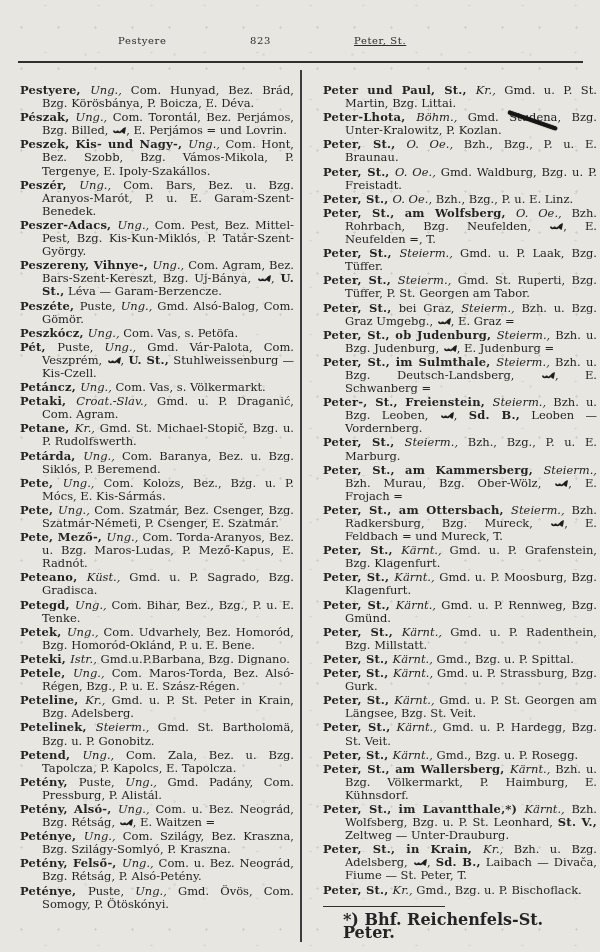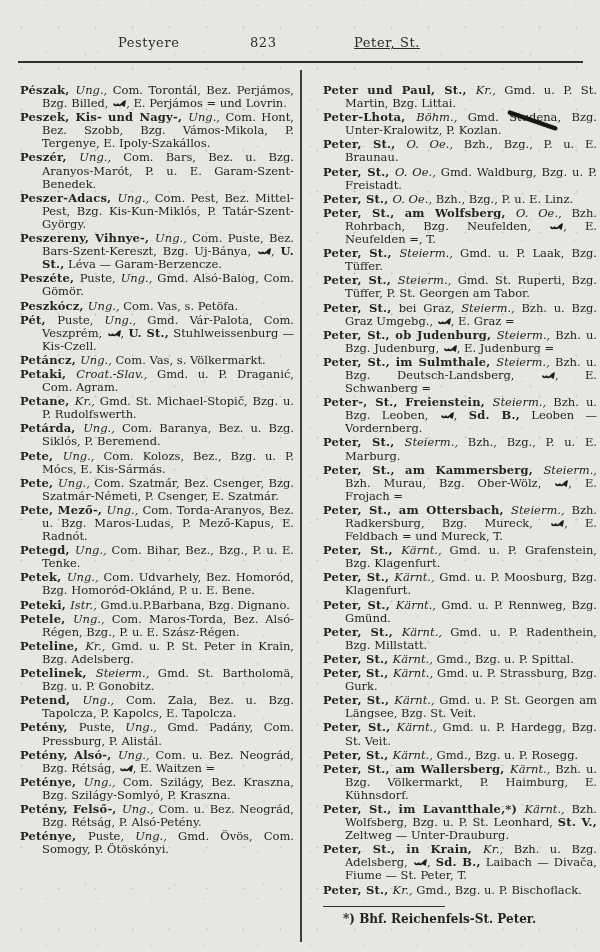--- a/index.html
+++ b/index.html
@@ -9,77 +9,79 @@
     background-color:#e8e6e1;
     background-image:
       radial-gradient(rgba(0,0,0,0.10) 1px, transparent 1.2px),
       radial-gradient(rgba(0,0,0,0.07) 1px, transparent 1.2px),
       radial-gradient(rgba(0,0,0,0.05) 1.4px, transparent 1.6px);
     background-size:37px 41px,53px 47px,89px 83px;
     background-position:3px 7px,19px 29px,41px 13px;
     color:#262626;
   }
   .page{position:absolute;inset:0;}
-  .runhead{position:absolute;top:35px;font-size:13px;letter-spacing:.6px;color:#2b2b2b;}
+  .runhead{position:absolute;top:35px;font-size:10px;letter-spacing:.6px;color:#2b2b2b;}
   .runhead.lft{left:118px;}
   .runhead.num{left:250px;}
   .runhead.rgt{left:354px;text-decoration:underline;}
   .header-rule{position:absolute;left:18px;top:61px;width:565px;height:2px;background:#2f2f2f;}
   .col-divider{position:absolute;left:300px;top:70px;height:872px;width:1.5px;background:#3d3d3d;}
   .column{position:absolute;top:84px;width:274px;font-size:11.5px;line-height:13.1px;
           text-align:justify;color:#242424;}
   .column.left{left:20px;}
   .column.right{left:311px;margin-left:12px;}
   .entry{margin:0 0 1px 0;padding-left:22px;text-indent:-22px;}
   .seg-b{font-weight:bold;letter-spacing:.2px;}
   .seg-i{font-style:italic;}
   .posthorn{display:inline-block;width:14px;height:9px;line-height:0;vertical-align:-1px;}
   .posthorn svg{display:block;}
   .fn-rule{width:122px;height:1.5px;background:#2f2f2f;margin:9px 0 6px 0;}
-  .footnote{margin:0 0 0 20px;font-weight:bold;font-size:12px;text-align:left;text-indent:0;}
+  .footnote{margin:0 0 0 20px;font-weight:bold;font-size:16px;text-align:left;text-indent:0;}
   .pen-stroke{position:absolute;left:508px;top:110px;width:52px;height:4px;background:#161616;
               border-radius:2px;transform:rotate(19deg);transform-origin:left center;
               box-shadow:0 0 1px #161616;}
 </style>
 </head>
 <body>
 
 <div class="page">
   <div class="runhead lft">Pestyere</div>
   <div class="runhead num">823</div>
   <div class="runhead rgt">Peter, St.</div>
   <div class="header-rule"></div>
   <div class="col-divider"></div>
 
   <div class="column left">
     <div>
+        <p class="entry"><span class="seg-b">Pestyere, </span><span class="seg-i">Ung.,</span><span class="seg-r"> Com. Hunyad, Bez. Brád, Bzg. Körösbánya, P. Boicza, E. Déva.</span></p>
         <p class="entry"><span class="seg-b">Pészak, </span><span class="seg-i">Ung.,</span><span class="seg-r"> Com. Torontál, Bez. Perjámos, Bzg. Billed, </span><span class="posthorn"><svg width="14" height="9" viewBox="0 0 30 18" aria-hidden="true">
               <path d="M4 9a4 4 0 1 0 8 0a4 4 0 1 0 8 0" fill="none" stroke="#1f1f1f" stroke-width="3.4"></path>
               <path d="M20 9c.5 4.5 3.5 6.5 7.5 7L30 2c-4 .5-8.5 3-10 7z" fill="#1f1f1f"></path>
             </svg></span><span class="seg-r">, E. Perjámos = und Lovrin.</span></p>
         <p class="entry"><span class="seg-b">Peszek, Kis- und Nagy-, </span><span class="seg-i">Ung.,</span><span class="seg-r"> Com. Hont, Bez. Szobb, Bzg. Vámos-Mikola, P. Tergenye, E. Ipoly-Szakállos.</span></p>
         <p class="entry"><span class="seg-b">Peszér, </span><span class="seg-i">Ung.,</span><span class="seg-r"> Com. Bars, Bez. u. Bzg. Aranyos-Marót, P. u. E. Garam-Szent-Benedek.</span></p>
         <p class="entry"><span class="seg-b">Peszer-Adacs, </span><span class="seg-i">Ung.,</span><span class="seg-r"> Com. Pest, Bez. Mittel-Pest, Bzg. Kis-Kun-Miklós, P. Tatár-Szent-György.</span></p>
-        <p class="entry"><span class="seg-b">Peszereny, Vihnye-, </span><span class="seg-i">Ung.,</span><span class="seg-r"> Com. Puste, Bez. Bars-Szent-Kereszt, Bzg. Uj-Bánya, </span><span class="posthorn"><svg width="14" height="9" viewBox="0 0 30 18" aria-hidden="true">
+        <p class="entry"><span class="seg-b">Peszereny, Vihnye-, </span><span class="seg-i">Ung.,</span><span class="seg-r"> Com. Agram, Bez. Bars-Szent-Kereszt, Bzg. Uj-Bánya, </span><span class="posthorn"><svg width="14" height="9" viewBox="0 0 30 18" aria-hidden="true">
               <path d="M4 9a4 4 0 1 0 8 0a4 4 0 1 0 8 0" fill="none" stroke="#1f1f1f" stroke-width="3.4"></path>
               <path d="M20 9c.5 4.5 3.5 6.5 7.5 7L30 2c-4 .5-8.5 3-10 7z" fill="#1f1f1f"></path>
             </svg></span><span class="seg-r">, </span><span class="seg-b">U. St.,</span><span class="seg-r"> Léva — Garam-Berzencze.</span></p>
         <p class="entry"><span class="seg-b">Peszéte, </span><span class="seg-r">Puste, </span><span class="seg-i">Ung.,</span><span class="seg-r"> Gmd. Alsó-Balog, Com. Gömör.</span></p>
         <p class="entry"><span class="seg-b">Peszkócz, </span><span class="seg-i">Ung.,</span><span class="seg-r"> Com. Vas, s. Petöfa.</span></p>
         <p class="entry"><span class="seg-b">Pét, </span><span class="seg-r">Puste, </span><span class="seg-i">Ung.,</span><span class="seg-r"> Gmd. Vár-Palota, Com. Veszprém, </span><span class="posthorn"><svg width="14" height="9" viewBox="0 0 30 18" aria-hidden="true">
               <path d="M4 9a4 4 0 1 0 8 0a4 4 0 1 0 8 0" fill="none" stroke="#1f1f1f" stroke-width="3.4"></path>
               <path d="M20 9c.5 4.5 3.5 6.5 7.5 7L30 2c-4 .5-8.5 3-10 7z" fill="#1f1f1f"></path>
             </svg></span><span class="seg-r">, </span><span class="seg-b">U. St.,</span><span class="seg-r"> Stuhlweissenburg — Kis-Czell.</span></p>
         <p class="entry"><span class="seg-b">Petáncz, </span><span class="seg-i">Ung.,</span><span class="seg-r"> Com. Vas, s. Völkermarkt.</span></p>
         <p class="entry"><span class="seg-b">Petaki, </span><span class="seg-i">Croat.-Slav.,</span><span class="seg-r"> Gmd. u. P. Draganić, Com. Agram.</span></p>
         <p class="entry"><span class="seg-b">Petane, </span><span class="seg-i">Kr.,</span><span class="seg-r"> Gmd. St. Michael-Stopič, Bzg. u. P. Rudolfswerth.</span></p>
         <p class="entry"><span class="seg-b">Petárda, </span><span class="seg-i">Ung.,</span><span class="seg-r"> Com. Baranya, Bez. u. Bzg. Siklós, P. Beremend.</span></p>
         <p class="entry"><span class="seg-b">Pete, </span><span class="seg-i">Ung.,</span><span class="seg-r"> Com. Kolozs, Bez., Bzg. u. P. Mócs, E. Kis-Sármás.</span></p>
         <p class="entry"><span class="seg-b">Pete, </span><span class="seg-i">Ung.,</span><span class="seg-r"> Com. Szatmár, Bez. Csenger, Bzg. Szatmár-Németi, P. Csenger, E. Szatmár.</span></p>
         <p class="entry"><span class="seg-b">Pete, Mező-, </span><span class="seg-i">Ung.,</span><span class="seg-r"> Com. Torda-Aranyos, Bez. u. Bzg. Maros-Ludas, P. Mező-Kapus, E. Radnót.</span></p>
+        <p class="entry"><span class="seg-b">Peteano, </span><span class="seg-i">Küst.,</span><span class="seg-r"> Gmd. u. P. Sagrado, Bzg. Gradisca.</span></p>
         <p class="entry"><span class="seg-b">Petegd, </span><span class="seg-i">Ung.,</span><span class="seg-r"> Com. Bihar, Bez., Bzg., P. u. E. Tenke.</span></p>
         <p class="entry"><span class="seg-b">Petek, </span><span class="seg-i">Ung.,</span><span class="seg-r"> Com. Udvarhely, Bez. Homoród, Bzg. Homoród-Oklánd, P. u. E. Bene.</span></p>
         <p class="entry"><span class="seg-b">Peteki, </span><span class="seg-i">Istr.,</span><span class="seg-r"> Gmd.u.P.Barbana, Bzg. Dignano.</span></p>
         <p class="entry"><span class="seg-b">Petele, </span><span class="seg-i">Ung.,</span><span class="seg-r"> Com. Maros-Torda, Bez. Alsó-Régen, Bzg., P. u. E. Szász-Régen.</span></p>
         <p class="entry"><span class="seg-b">Peteline, </span><span class="seg-i">Kr.,</span><span class="seg-r"> Gmd. u. P. St. Peter in Krain, Bzg. Adelsberg.</span></p>
         <p class="entry"><span class="seg-b">Petelinek, </span><span class="seg-i">Steierm.,</span><span class="seg-r"> Gmd. St. Bartholomä, Bzg. u. P. Gonobitz.</span></p>
         <p class="entry"><span class="seg-b">Petend, </span><span class="seg-i">Ung.,</span><span class="seg-r"> Com. Zala, Bez. u. Bzg. Tapolcza, P. Kapolcs, E. Tapolcza.</span></p>
         <p class="entry"><span class="seg-b">Petény, </span><span class="seg-r">Puste, </span><span class="seg-i">Ung.,</span><span class="seg-r"> Gmd. Padány, Com. Pressburg, P. Alistál.</span></p>
         <p class="entry"><span class="seg-b">Petény, Alsó-, </span><span class="seg-i">Ung.,</span><span class="seg-r"> Com. u. Bez. Neográd, Bzg. Rétság, </span><span class="posthorn"><svg width="14" height="9" viewBox="0 0 30 18" aria-hidden="true">
               <path d="M4 9a4 4 0 1 0 8 0a4 4 0 1 0 8 0" fill="none" stroke="#1f1f1f" stroke-width="3.4"></path>

